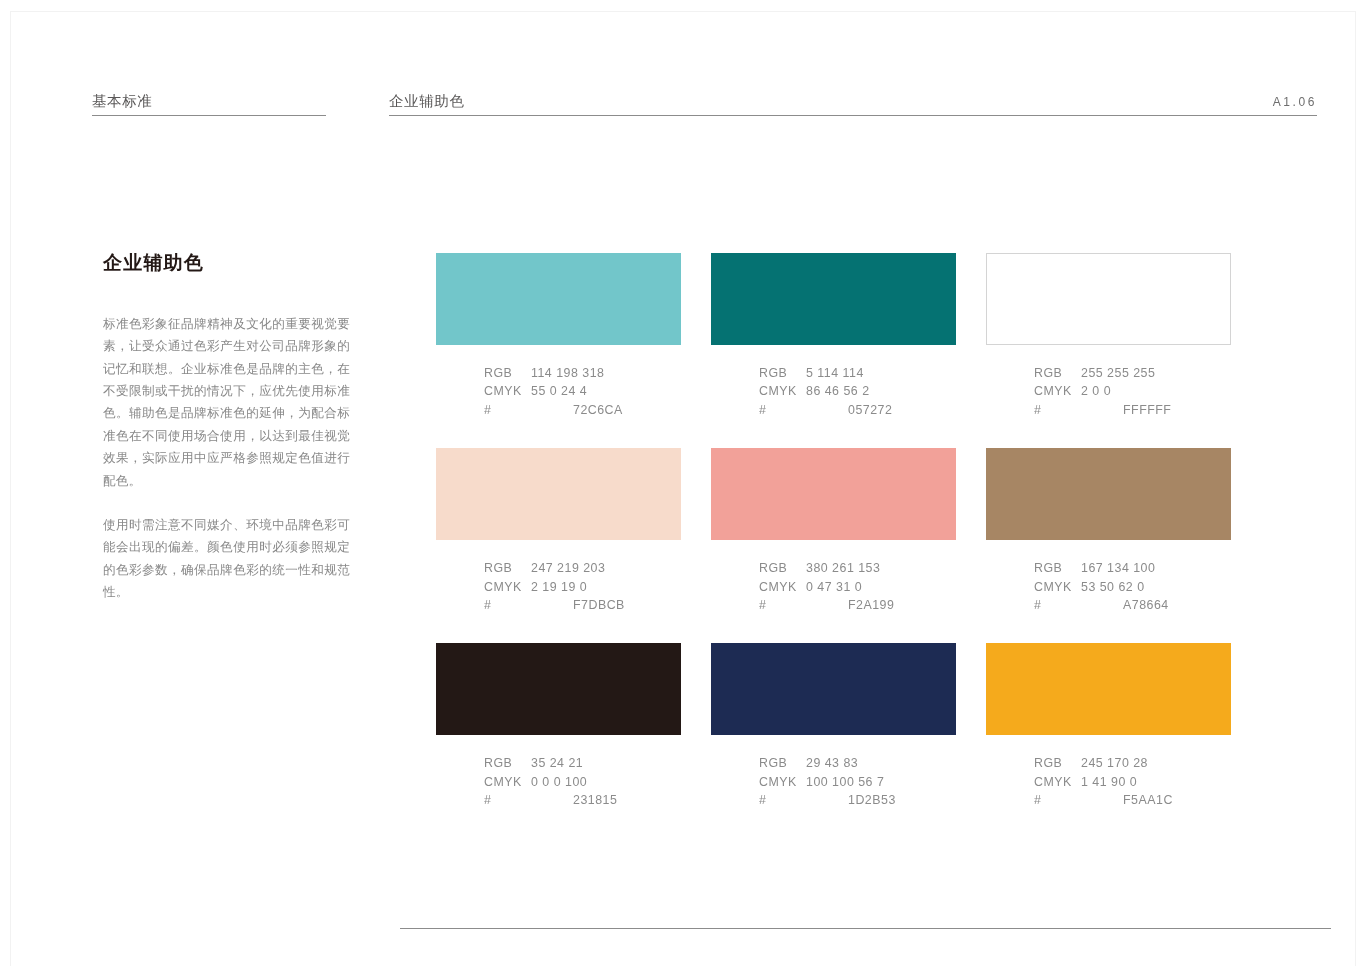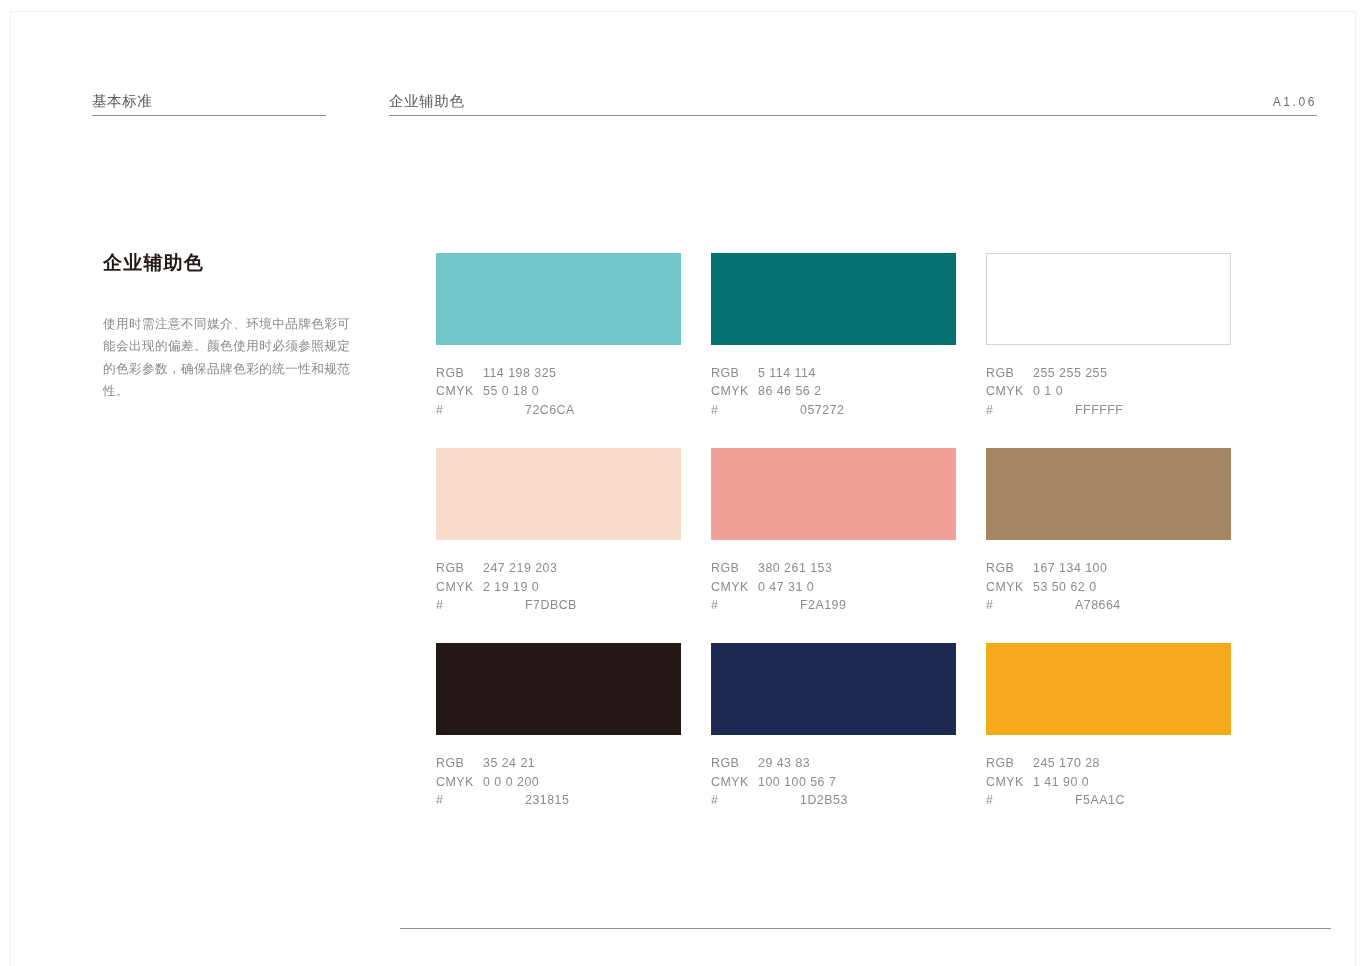--- a/index.html
+++ b/index.html
@@ -114,20 +114,21 @@
     letter-spacing: 0.5px;
   }
   .spec-row {
     display: flex;
     align-items: baseline;
     white-space: nowrap;
   }
   .spec-key {
     width: 47px;
     flex: 0 0 47px;
+    margin-left: 48px;
   }
   .spec-val { flex: 1 1 auto; }
   .spec-row.hexrow .spec-val { padding-left: 6px; margin-left: 36px; }
 
   
   .footer-rule {
     position: absolute;
     left: 389px;
     top: 916px;
     width: 931px;
@@ -152,34 +153,35 @@
         <span class="hdr-label">企业辅助色</span>
         <span class="hdr-pageno">A1.06</span>
       </div>
       <div class="hdr-rule"></div>
     </div>
 
   </div>
 
   <div class="left-col">
     <h1 class="section-title">企业辅助色</h1>
+    <p class="body-par">标准色彩象征品牌精神及文化的重要视觉要素，让受众通过色彩产生对公司品牌形象的记忆和联想。企业标准色是品牌的主色，在不受限制或干扰的情况下，应优先使用标准色。辅助色是品牌标准色的延伸，为配合标准色在不同使用场合使用，以达到最佳视觉效果，实际应用中应严格参照规定色值进行配色。</p>
     <p class="body-par">使用时需注意不同媒介、环境中品牌色彩可能会出现的偏差。颜色使用时必须参照规定的色彩参数，确保品牌色彩的统一性和规范性。</p>
   </div>
 
   <div class="grid">
       <div class="cell">
         <div class="chip" style="background: rgb(114, 198, 202);"></div>
         <div class="specs">
           <div class="spec-row">
             <span class="spec-key">RGB</span>
-            <span class="spec-val">114  198 325</span>
-          </div>
-          <div class="spec-row">
-            <span class="spec-key">CMYK</span>
-            <span class="spec-val">55 0 18 0</span>
+            <span class="spec-val">114  198 318</span>
+          </div>
+          <div class="spec-row">
+            <span class="spec-key">CMYK</span>
+            <span class="spec-val">55 0 24 4</span>
           </div>
           <div class="spec-row hexrow">
             <span class="spec-key">#</span>
             <span class="spec-val">72C6CA</span>
           </div>
         </div>
       </div>
       <div class="cell">
         <div class="chip" style="background: rgb(5, 114, 114);"></div>
         <div class="specs">
@@ -199,21 +201,21 @@
       </div>
       <div class="cell">
         <div class="chip bordered" style="background: rgb(255, 255, 255);"></div>
         <div class="specs">
           <div class="spec-row">
             <span class="spec-key">RGB</span>
             <span class="spec-val">255  255  255</span>
           </div>
           <div class="spec-row">
             <span class="spec-key">CMYK</span>
-            <span class="spec-val">0  1  0</span>
+            <span class="spec-val">2  0  0</span>
           </div>
           <div class="spec-row hexrow">
             <span class="spec-key">#</span>
             <span class="spec-val">FFFFFF</span>
           </div>
         </div>
       </div>
       <div class="cell">
         <div class="chip" style="background: rgb(247, 219, 203);"></div>
         <div class="specs">
@@ -267,21 +269,21 @@
       </div>
       <div class="cell">
         <div class="chip" style="background: rgb(35, 24, 21);"></div>
         <div class="specs">
           <div class="spec-row">
             <span class="spec-key">RGB</span>
             <span class="spec-val">35  24  21</span>
           </div>
           <div class="spec-row">
             <span class="spec-key">CMYK</span>
-            <span class="spec-val">0 0 0 200</span>
+            <span class="spec-val">0 0 0 100</span>
           </div>
           <div class="spec-row hexrow">
             <span class="spec-key">#</span>
             <span class="spec-val">231815</span>
           </div>
         </div>
       </div>
       <div class="cell">
         <div class="chip" style="background: rgb(29, 43, 83);"></div>
         <div class="specs">

